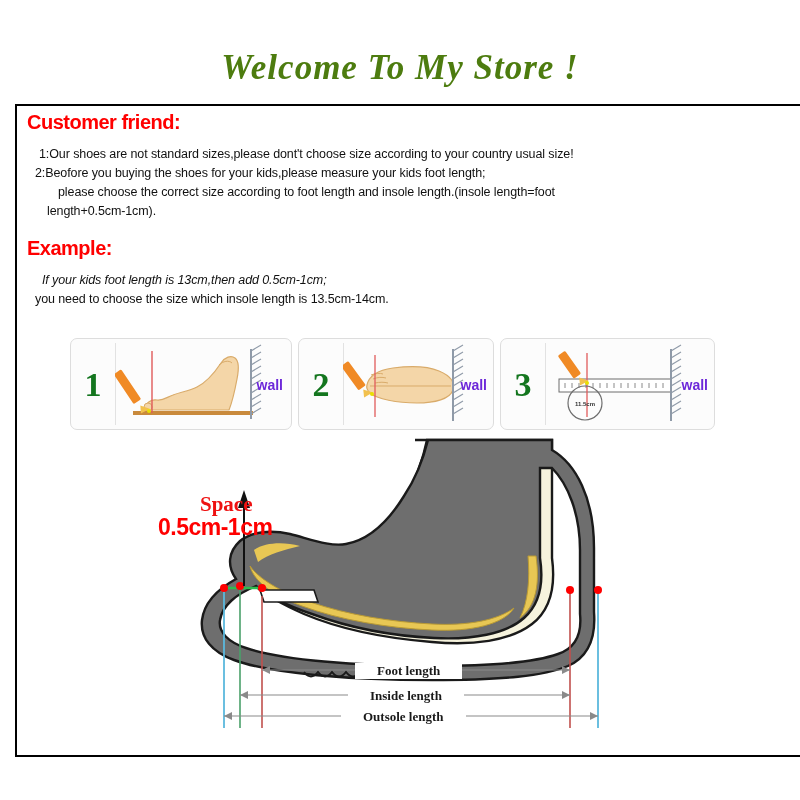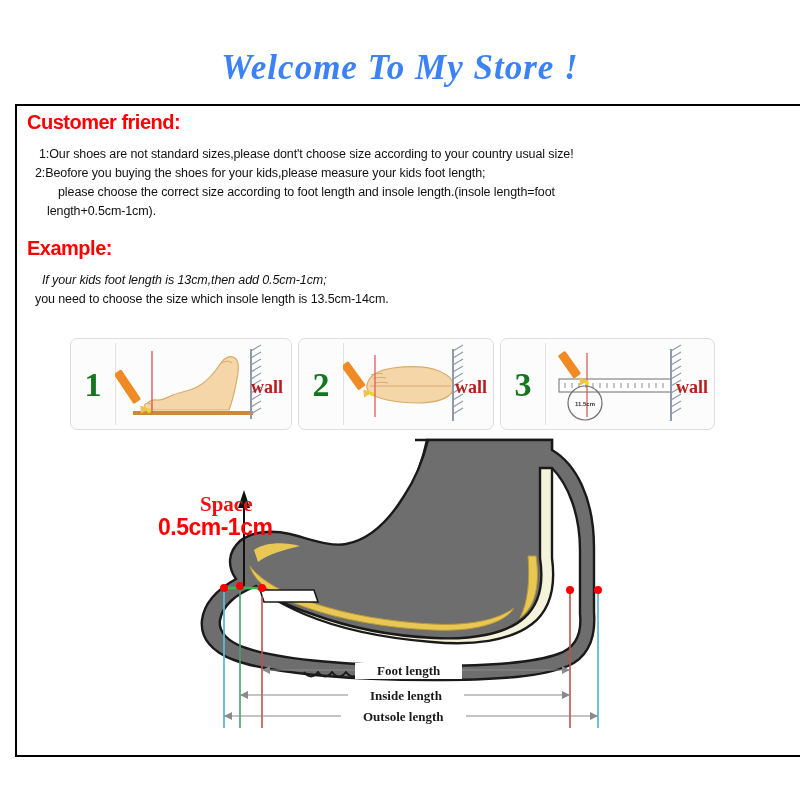--- a/index.html
+++ b/index.html
@@ -8,21 +8,21 @@
     font-family:"Liberation Sans", sans-serif;
     overflow:hidden;position:relative;
   }
   
   #store-title{
     position:absolute;left:0;top:48px;width:800px;
     text-align:center;
     font-family:"Liberation Serif", serif;
     font-weight:bold;font-style:italic;
     font-size:35px;letter-spacing:1px;
-    color:#3b82f6;
+    color:#4d7c0f;
   }
   
   #info-panel{
     position:absolute;left:15px;top:104px;
     width:788px;height:653px;
     border:2px solid #000000;
     box-sizing:border-box;
     background:#ffffff;
   }
   .red-head{
@@ -62,22 +62,22 @@
     position:absolute;top:4px;bottom:4px;width:1px;background:#e2e2e2;
   }
   .step-num{
     position:absolute;left:0;top:0;width:44px;height:92px;
     display:flex;align-items:center;justify-content:center;
     color:#14761f;font-weight:bold;font-size:34px;
     font-family:"Liberation Serif", serif;
   }
   .step-art{position:absolute;left:44px;right:0;top:0;bottom:0;}
   .wall-label{
-    position:absolute;font-size:18px;font-weight:bold;color:#b91c1c;
-    font-family:Liberation Serif, serif;
+    position:absolute;font-size:14px;font-weight:bold;color:#6d28d9;
+    font-family:Liberation Sans, sans-serif;
   }
   .dim-label{
     position:absolute;
     font-family:"Liberation Serif", serif;
     font-weight:bold;font-size:13px;color:#1a1a1a;
     background:#ffffff;padding:0 22px;white-space:nowrap;
   }
 </style>
 </head>
 <body>

